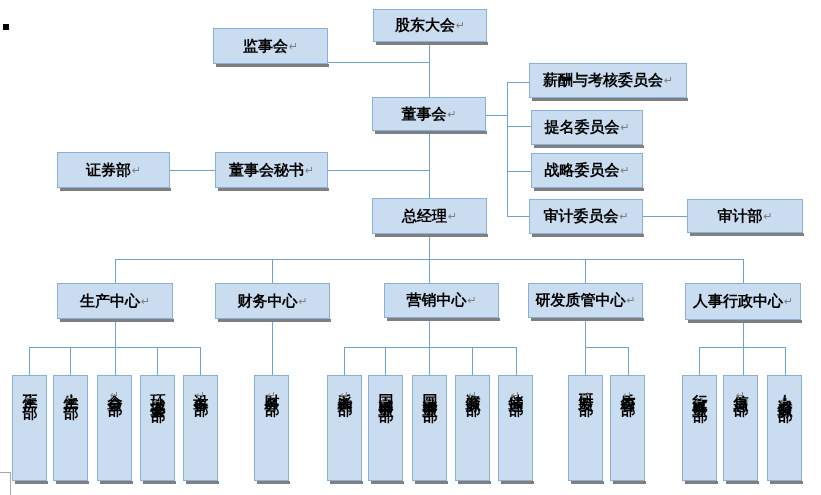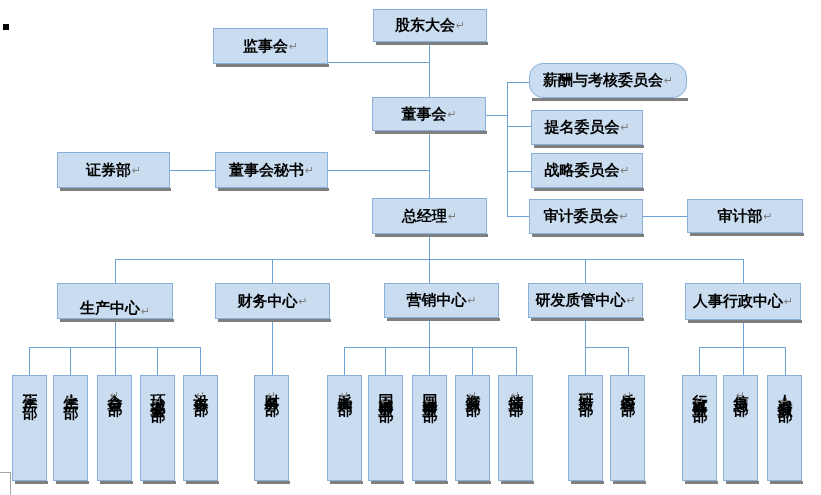--- a/index.html
+++ b/index.html
@@ -97,21 +97,21 @@
       <span class="ret">↵</span>
   </div>
   <div class="node h" style="left:213px;top:28px;width:115px;height:36px;">
     <span>监事会</span>
       <span class="ret">↵</span>
   </div>
   <div class="node h" style="left:372px;top:97px;width:114px;height:34px;">
     <span>董事会</span>
       <span class="ret">↵</span>
   </div>
-  <div class="node h" style="left:529px;top:63px;width:158px;height:35px;border-radius:14px;">
+  <div class="node h" style="left:529px;top:63px;width:158px;height:35px;">
     <span>薪酬与考核委员会</span>
       <span class="ret">↵</span>
   </div>
   <div class="node h" style="left:531px;top:110px;width:112px;height:35px;">
     <span>提名委员会</span>
       <span class="ret">↵</span>
   </div>
   <div class="node h" style="left:531px;top:153px;width:112px;height:35px;">
     <span>战略委员会</span>
       <span class="ret">↵</span>
@@ -130,21 +130,21 @@
   </div>
   <div class="node h" style="left:215px;top:152px;width:113px;height:36px;">
     <span>董事会秘书</span>
       <span class="ret">↵</span>
   </div>
   <div class="node h" style="left:372px;top:198px;width:115px;height:36px;">
     <span>总经理</span>
       <span class="ret">↵</span>
   </div>
 
-  <div class="node h" style="left:57px;top:283px;width:116px;height:36px;align-items:flex-end;">
+  <div class="node h" style="left:57px;top:283px;width:116px;height:36px;">
     <span>生产中心</span>
       <span class="ret">↵</span>
   </div>
   <div class="node h" style="left:215px;top:283px;width:115px;height:36px;">
     <span>财务中心</span>
       <span class="ret">↵</span>
   </div>
   <div class="node h" style="left:384px;top:283px;width:115px;height:35px;">
     <span>营销中心</span>
       <span class="ret">↵</span>

